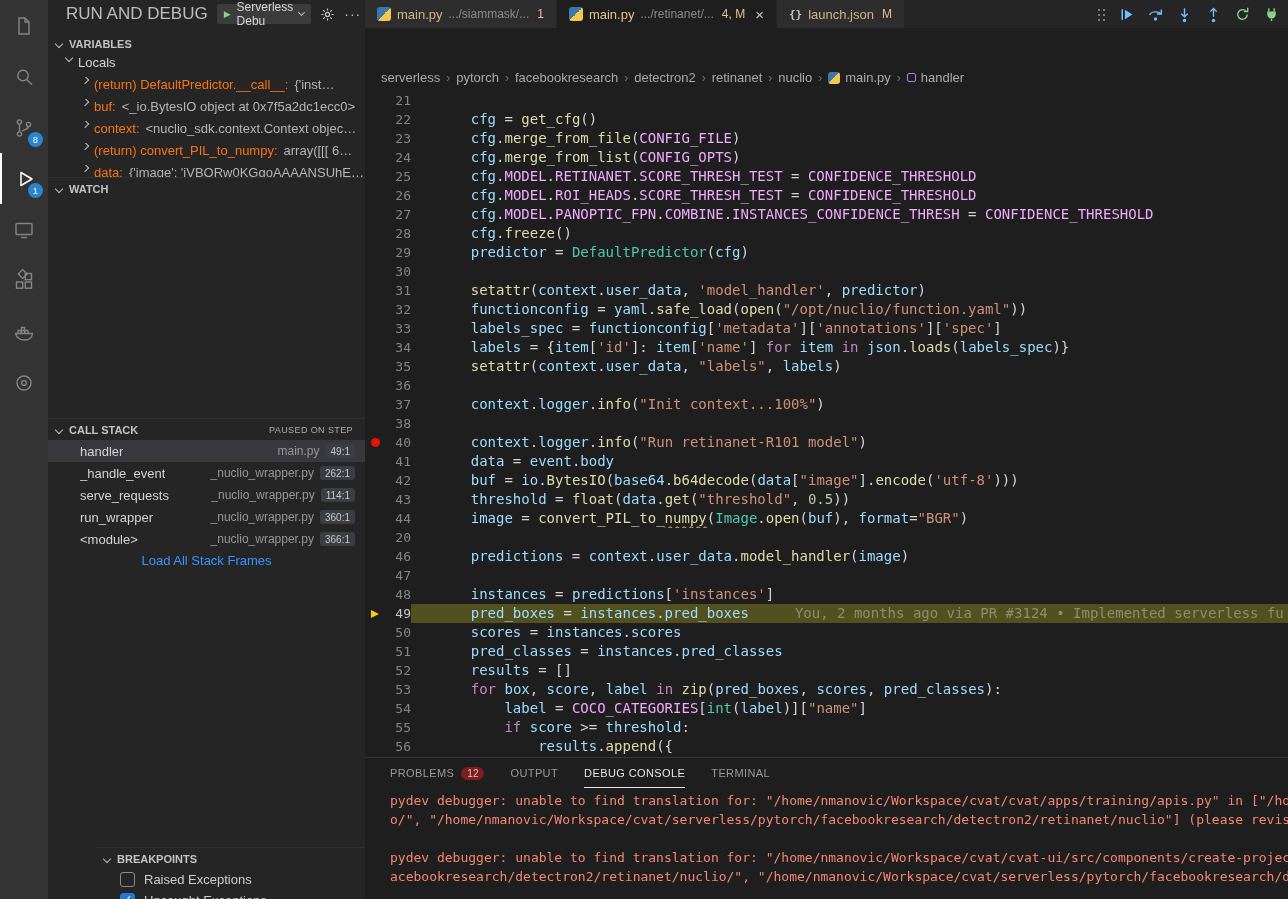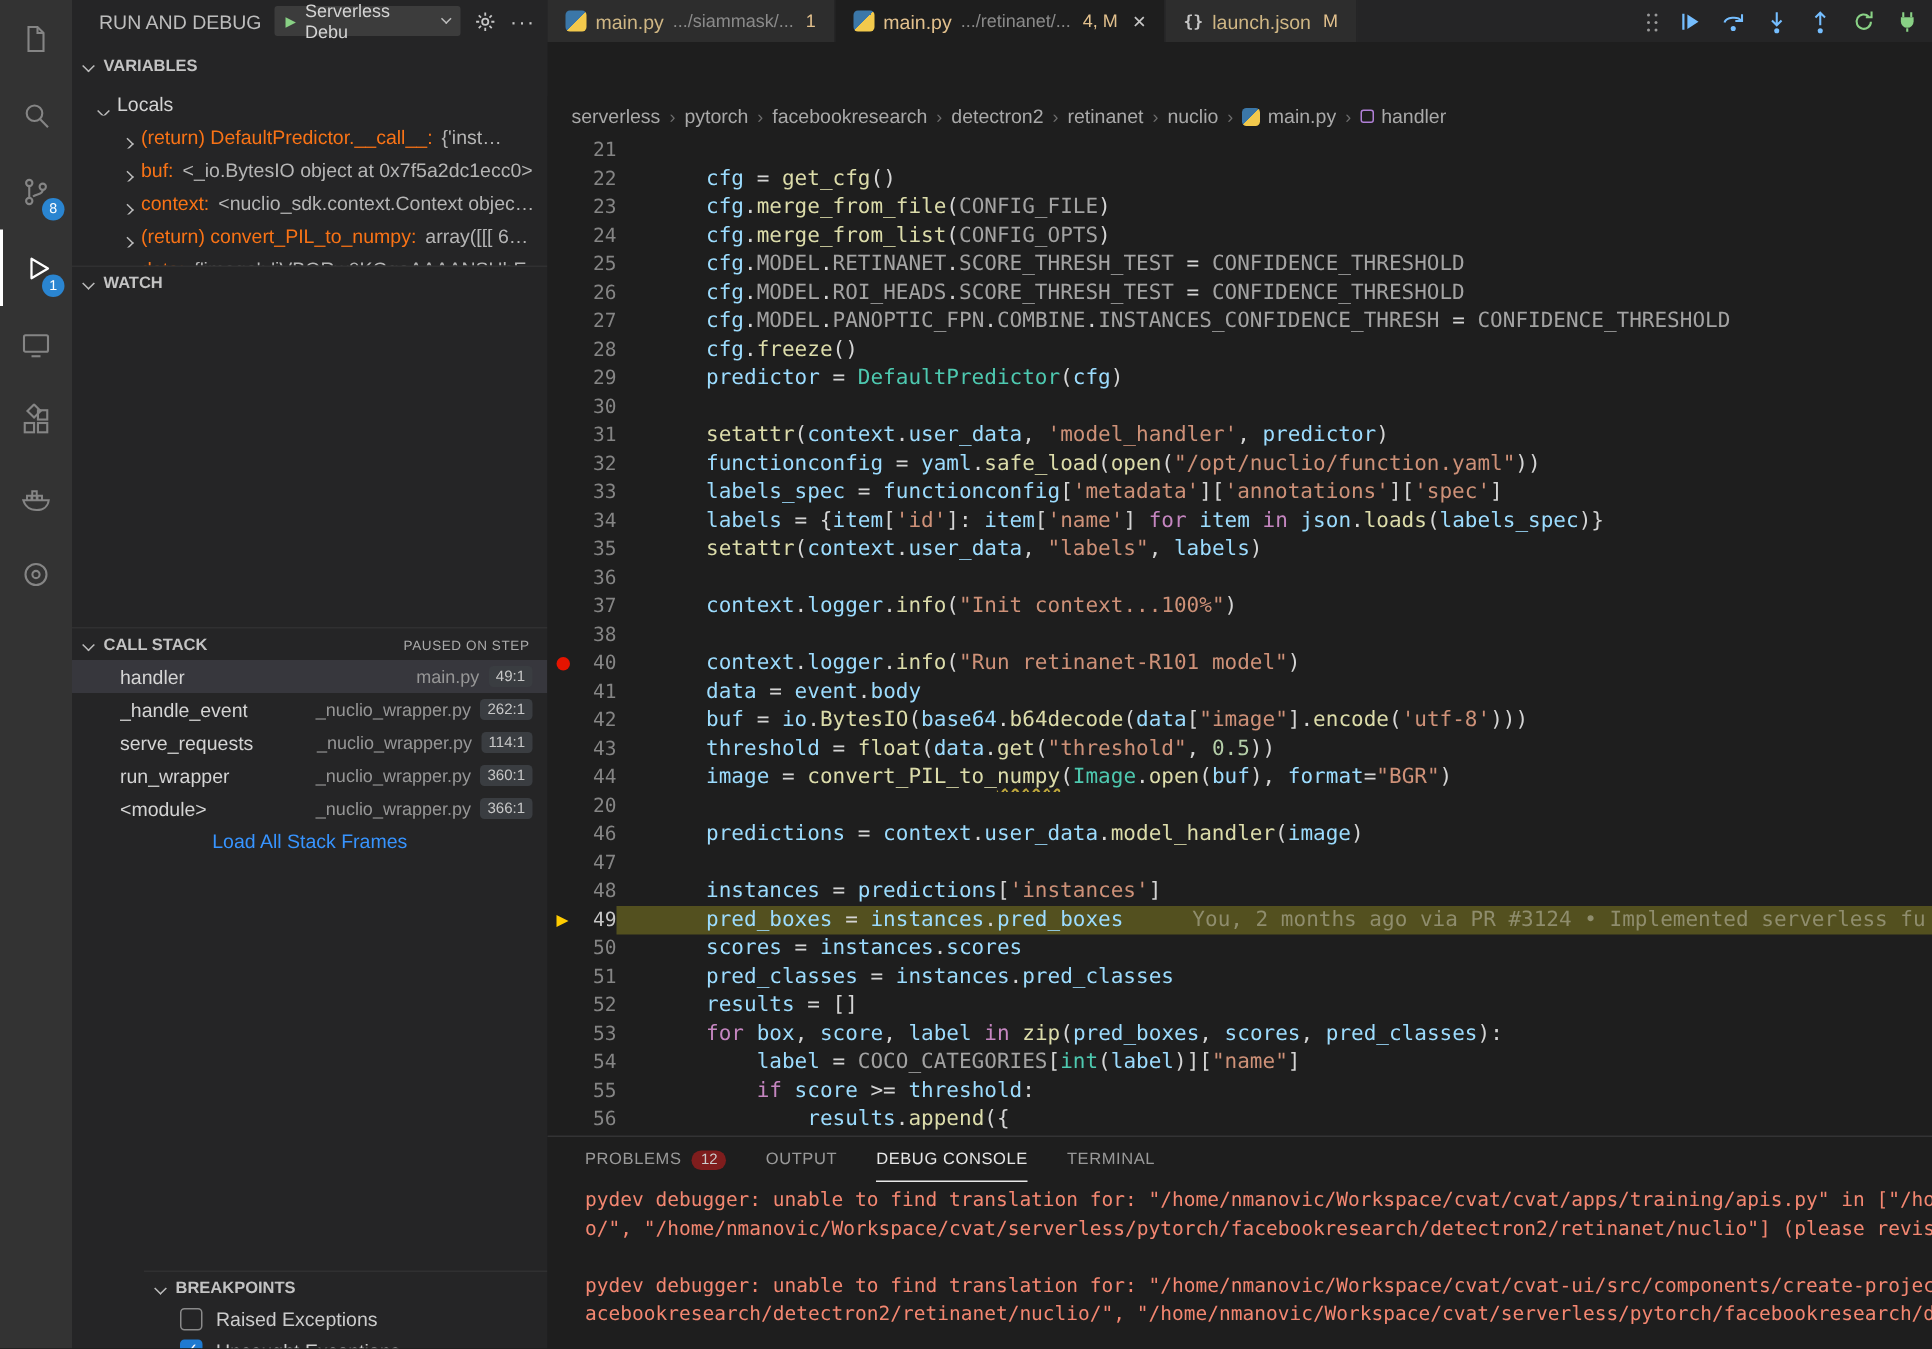--- a/index.html
+++ b/index.html
@@ -10,35 +10,35 @@
   
   .activity-bar{width:48px;background:#333333;flex-shrink:0;display:flex;flex-direction:column;}
   .ab-item{width:48px;height:51px;display:flex;align-items:center;justify-content:center;color:#858585;position:relative;cursor:pointer;}
   .ab-item svg{width:24px;height:24px;}
   .ab-item.active{color:#ffffff;border-left:2px solid #ffffff;}
   .ab-badge{position:absolute;right:5px;bottom:6px;min-width:15px;height:15px;background:#2a85d1;border-radius:50%;color:#fff;font-size:9.5px;display:flex;align-items:center;justify-content:center;padding:0 2px;}
 
   
   .sidebar{width:317px;background:#252526;flex-shrink:0;display:flex;flex-direction:column;color:#cccccc;font-size:13px;overflow:hidden;}
   .sb-header{height:28px;display:flex;align-items:center;padding:0 8px 0 18px;gap:9px;flex-shrink:0;}
-  .sb-title{font-size:13px;color:#bdbdbd;white-space:nowrap;}
+  .sb-title{font-size:17px;color:#bdbdbd;white-space:nowrap;}
   .launch-select{height:20px;background:#3c3c3c;border-radius:2px;display:flex;align-items:center;gap:6px;padding:0 7px;font-size:12px;color:#d4d4d4;cursor:pointer;}
   .play{color:#89d185;font-size:9px;}
   .hdr-icon{color:#c5c5c5;display:flex;align-items:center;cursor:pointer;}
   .dots{font-size:14px;letter-spacing:1px;color:#c5c5c5;}
   .chev{display:inline-block;width:6px;height:6px;border-right:1.3px solid #bdbdbd;border-bottom:1.3px solid #bdbdbd;transform:rotate(45deg);flex-shrink:0;}
   .chev.right{transform:rotate(-45deg);}
   .chev.small{width:5px;height:5px;margin-top:-3px;}
   .sec{display:flex;flex-direction:column;flex-shrink:0;}
   .sec-head{height:22px;display:flex;align-items:center;gap:7px;padding:0 0 0 8px;font-size:11px;font-weight:bold;color:#c3c3c3;border-top:1px solid #303031;cursor:pointer;}
   .sec.first{margin-top:5px;}
   .sec.first .sec-head{border-top:none;}
   .sec-body{overflow:hidden;}
   .cs-status{margin-left:auto;font-size:9px;font-weight:normal;color:#ababab;letter-spacing:.4px;padding-right:12px;}
-  .var-row{height:22px;display:flex;align-items:flex-end;gap:6px;padding-left:18px;white-space:nowrap;overflow:hidden;cursor:pointer;}
+  .var-row{height:22px;display:flex;align-items:flex-start;gap:6px;padding-left:18px;white-space:nowrap;overflow:hidden;cursor:pointer;}
   .var-row.item{padding-left:34px;}
   .scope-label{color:#d4d4d4;}
   .var-name{color:#f97316;flex-shrink:0;}
   .var-value{color:#b5b5b5;overflow:hidden;}
   .cs-row{height:22px;display:flex;align-items:center;gap:6px;padding:0 10px 0 32px;cursor:pointer;white-space:nowrap;}
   .cs-row.selected{background:#37373d;}
   .cs-name{color:#d4d4d4;overflow:hidden;}
   .cs-file{margin-left:auto;color:#969696;font-size:12px;}
   .cs-badge{background:#3a3d41;border-radius:3px;font-size:10px;color:#c8c8c8;padding:1.5px 5px;flex-shrink:0;}
   .cs-link{color:#3794ff;font-size:13px;text-align:center;margin-top:3px;cursor:pointer;}
@@ -85,21 +85,21 @@
   .code-line.current .lnum{color:#c6c6c6;}
   .ltext{flex:1;min-width:0;padding-left:26px;overflow:hidden;color:#d4d4d4;}
   .code-line.current .ltext{background:#53501f;}
   .blame{color:#8f8d6d;margin-left:46px;}
   .tk-w,.tk-o{color:#d4d4d4;}
   .tk-k{color:#c586c0;}
   .tk-d{color:#569cd6;}
   .tk-f{color:#dcdcaa;}
   .tk-fw{color:#dcdcaa;text-decoration:underline wavy;text-decoration-color:#bfa73c;text-underline-offset:3px;}
   .tk-v{color:#9cdcfe;}
-  .tk-c{color:#a3a3a3;}
+  .tk-c{color:#f0abfc;}
   .tk-t{color:#4ec9b0;}
   .tk-s{color:#ce9178;}
   .tk-n{color:#b5cea8;}
 
   
   .panel{height:142px;flex-shrink:0;border-top:1px solid #333334;display:flex;flex-direction:column;overflow:hidden;background:#1e1e1e;}
   .panel-tabs{height:30px;display:flex;align-items:center;gap:26px;padding-left:25px;flex-shrink:0;}
   .ptab{height:100%;display:flex;align-items:center;gap:7px;font-size:11px;letter-spacing:.4px;color:#9a9a9a;cursor:pointer;border-bottom:1px solid transparent;padding-top:1px;}
   .ptab.active{color:#e7e7e7;border-bottom-color:#e7e7e7;}
   .pbadge{background:#7f1d1d;color:#cccccc;border-radius:8px;padding:1px 6px;font-size:10px;letter-spacing:0;}

